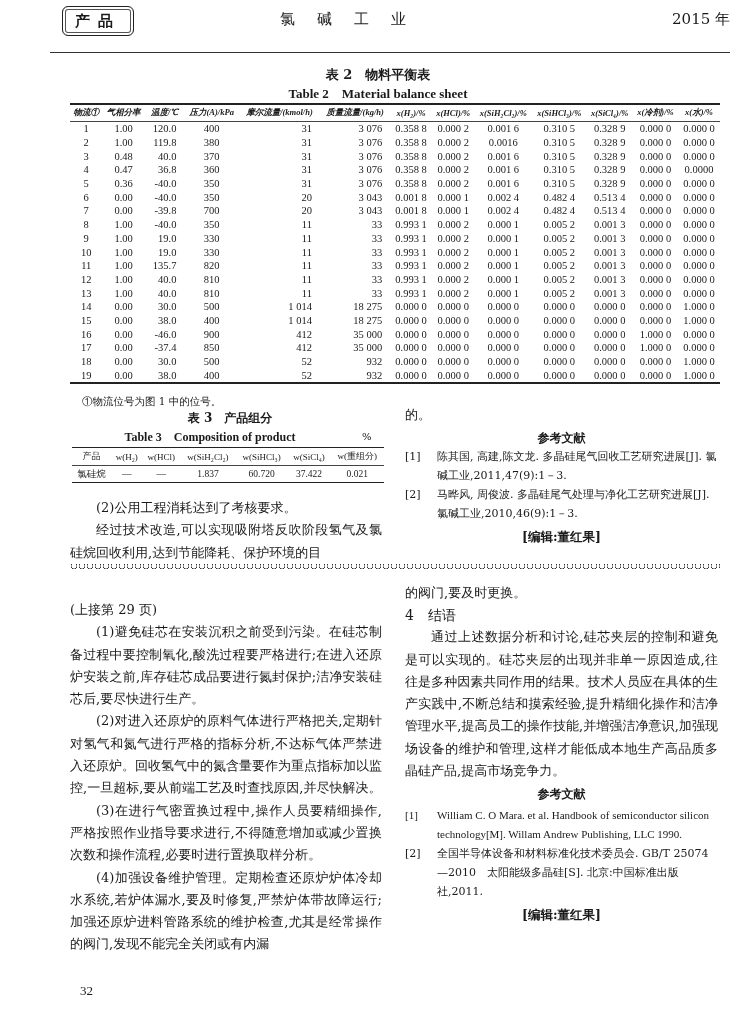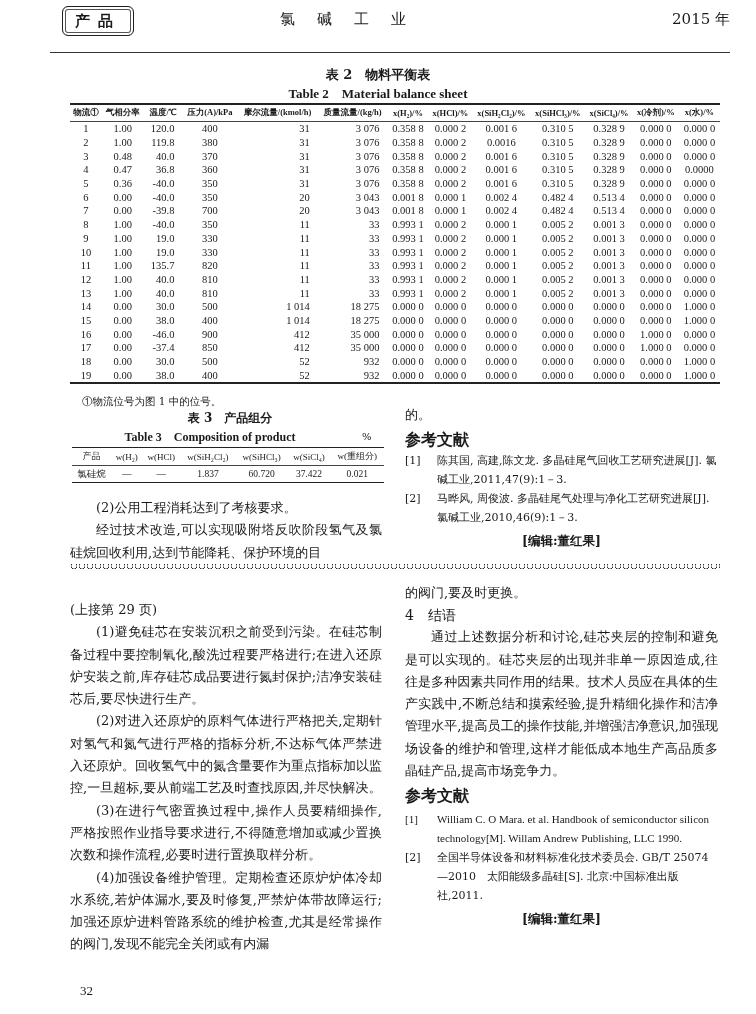--- a/index.html
+++ b/index.html
@@ -22,21 +22,21 @@
 
   
   .tcap-cn { left: 0; width: 756px; text-align: center; font-size: 13px; font-weight: bold; }
   .tcap-en { left: 0; width: 756px; text-align: center; font-size: 13px; font-weight: bold; font-family: "Liberation Serif", serif; }
   table.t2 {
     position: absolute; left: 70px; top: 103px; width: 650px;
     border-collapse: collapse; font-family: "Liberation Serif", serif; font-size: 10.5px;
   }
   table.t2 th {
     font-weight: bold; font-size: 8.5px; padding: 2px 1px; white-space: nowrap;
-    border-top: 2px solid #222; border-bottom: 1px solid #444;
+    border-top: 2px solid #222; border-bottom: 1px solid #444; font-style: italic;
   }
   table.t2 td { padding: 0 2px; height: 13.7px; text-align: center; white-space: nowrap; }
   table.t2 td.r { text-align: right; padding-right: 8px; }
   table.t2 tr:last-child td { border-bottom: 2px solid #222; }
   .t2-note { left: 82px; top: 395px; font-size: 10.5px; }
 
   
   .t3-cap-cn { left: 60px; width: 340px; top: 410px; text-align: center; font-size: 12px; font-weight: bold; }
   .t3-cap-en { left: 60px; width: 300px; top: 429px; text-align: center; font-size: 12px; font-weight: bold; font-family: "Liberation Serif", serif; }
   .t3-unit { left: 362px; top: 431px; font-size: 10px; }
@@ -46,21 +46,21 @@
   }
   table.t3 th { font-weight: normal; font-size: 9px; padding: 2px 1px; border-top: 1.5px solid #222; border-bottom: 1px solid #444; white-space: nowrap; }
   table.t3 td { text-align: center; padding: 1px 1px; height: 14px; white-space: nowrap; }
   table.t3 tr:last-child td { border-bottom: 1.5px solid #222; }
 
   .para { font-size: 13px; line-height: 22.3px; text-align: justify; }
   .col-left { left: 70px; width: 312px; }
   .col-right { left: 405px; width: 313px; }
   .indent { text-indent: 2em; }
 
-  .ref-title { font-weight: bold; font-size: 16px; }
+  .ref-title { text-align: center; font-weight: bold; font-size: 12px; }
   .ref { font-size: 11px; line-height: 19px; padding-left: 32px; text-indent: -32px; }
   .ref .num { display: inline-block; width: 32px; text-indent: 0; }
   .editor { text-align: center; font-weight: bold; font-size: 12.5px; }
 
   .wave-rule {
     left: 70px; top: 564px; width: 650px; height: 8px;
     background:
       radial-gradient(circle at 4px 2px, transparent 2.5px, #333 2.6px, #333 3.4px, transparent 3.5px) 0 0/8px 8px repeat-x;
   }
   .section-head { font-size: 14px; font-weight: normal; }

